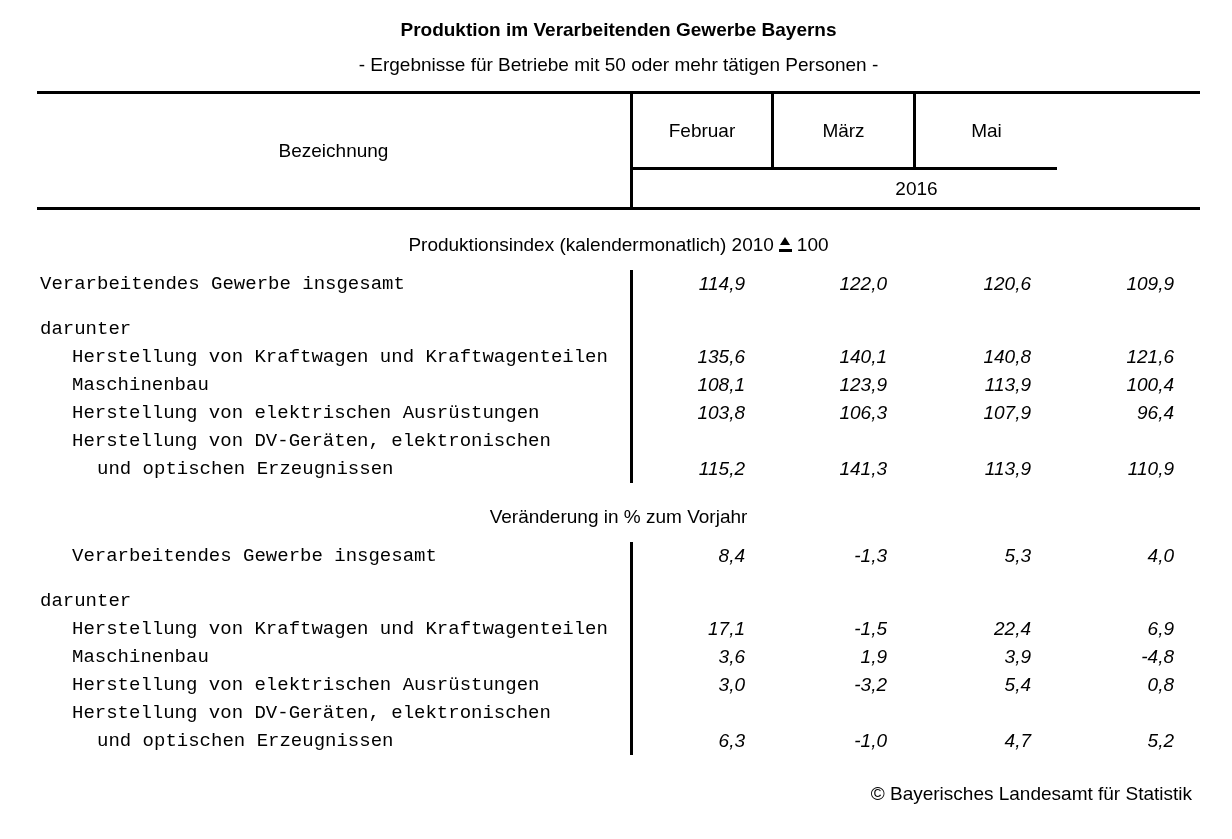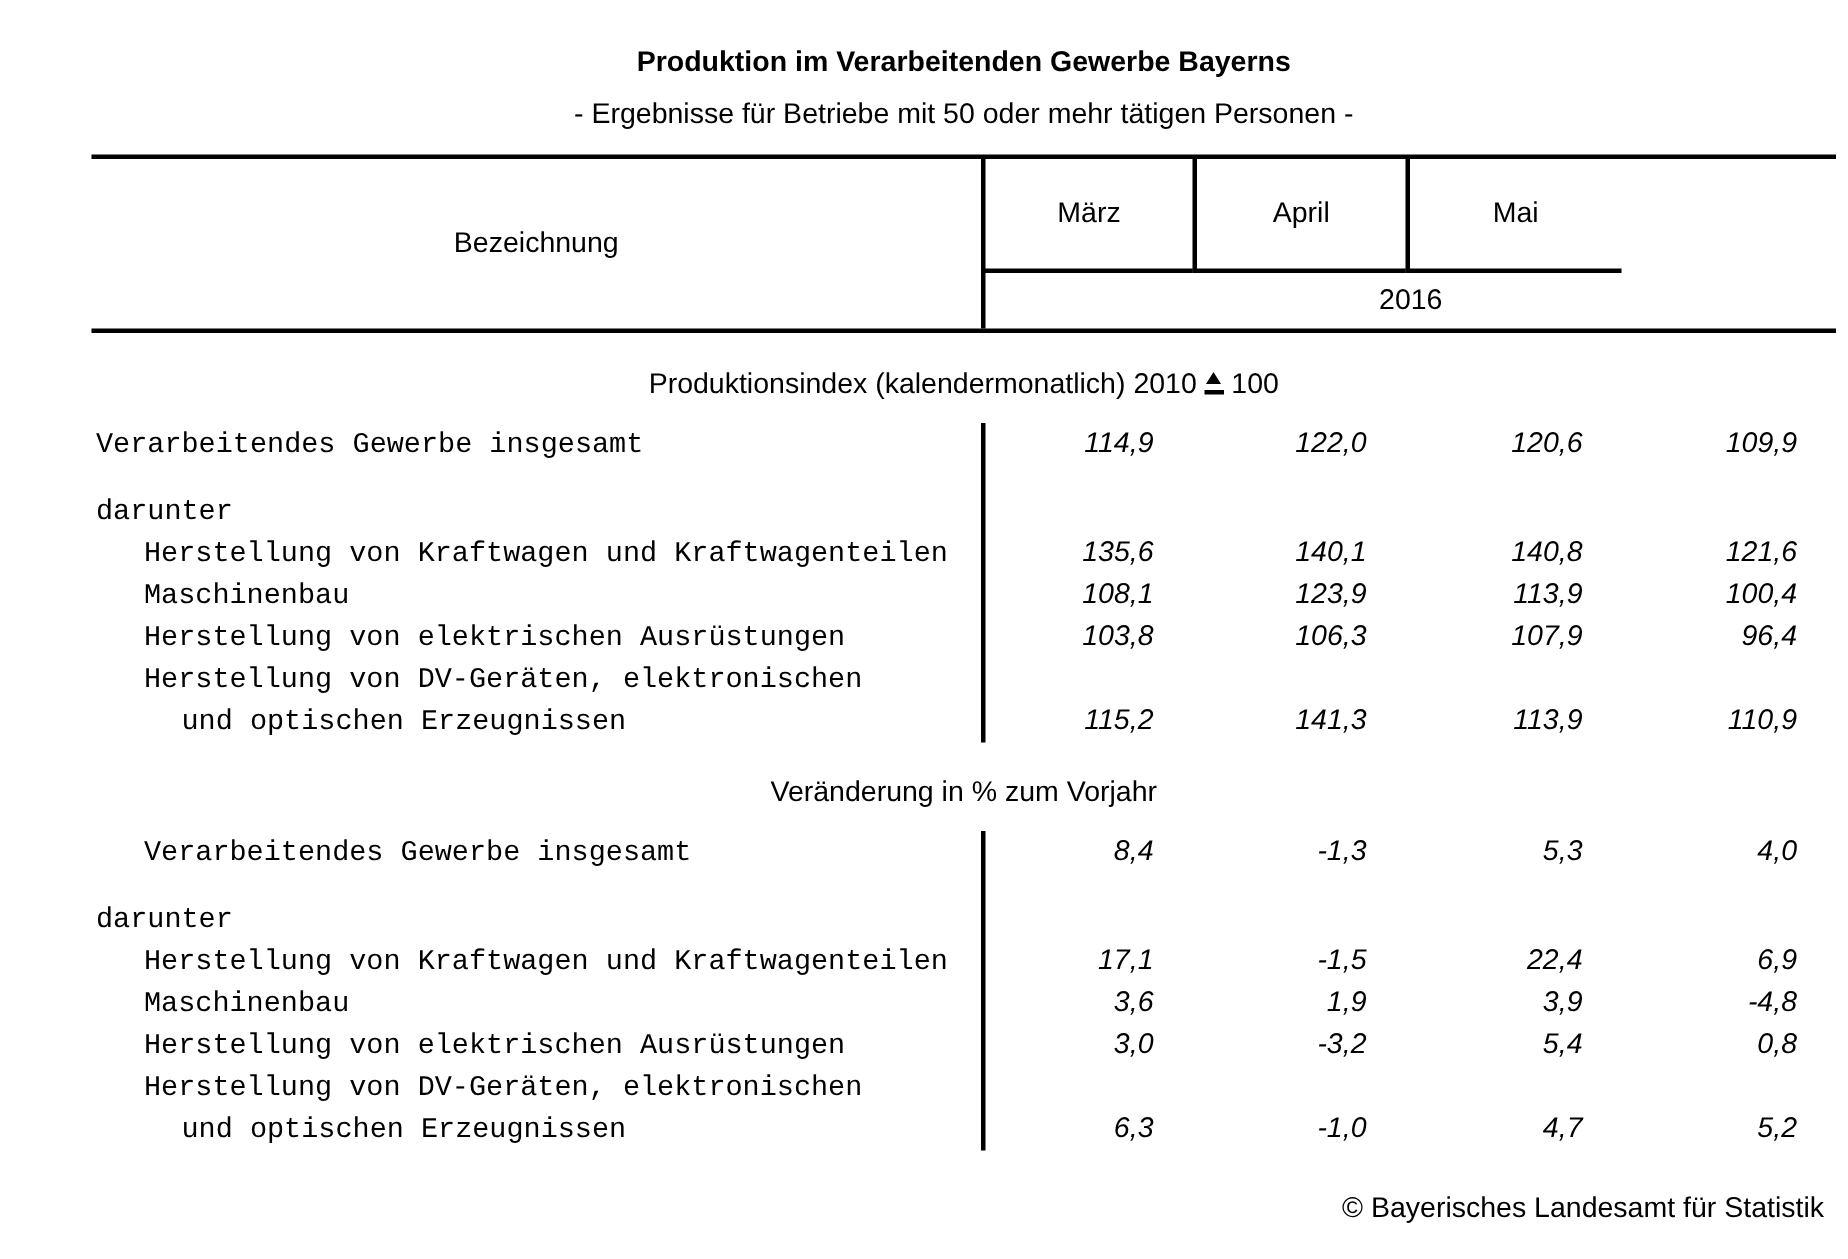--- a/index.html
+++ b/index.html
@@ -6,21 +6,21 @@
   html, body { background: #fff; }
   body {
     position: relative;
     width: 1232px;
     height: 839px;
     color: #000;
     font-family: "Liberation Sans", sans-serif;
     font-size: 19px;
     overflow: hidden;
   }
-  .content { position: absolute; left: 37px; top: 12px; width: 1163px; margin-left: 24px; }
+  .content { position: absolute; left: 37px; top: 0; width: 1163px; }
 
   .title    { margin-top: 19px; text-align: center; font-weight: bold; line-height: 22px; }
   .subtitle { margin-top: 13px; text-align: center; line-height: 22px; }
 
   
   .thead {
     margin-top: 15px;
     display: grid;
     grid-template-columns: 593px 141px 142px 144px 143px;
     grid-template-rows: 76px 37px;
@@ -74,22 +74,22 @@
 </head>
 <body>
 
 <div class="content">
 
   <div class="title">Produktion im Verarbeitenden Gewerbe Bayerns</div>
   <div class="subtitle">- Ergebnisse für Betriebe mit 50 oder mehr tätigen Personen -</div>
 
   <div class="thead">
     <div class="th-label">Bezeichnung</div>
+    <div class="th-month">Februar</div>
     <div class="th-month">März</div>
-    <div class="th-month">April</div>
     <div class="th-month">Mai</div>
     <div class="th-year">2016</div>
   </div>
 
   <div class="section-title first">
     <span>Produktionsindex (kalendermonatlich) 2010</span><span class="sym"></span><span>100</span>
   </div>
 
   <div class="block">
     <div class="row">

